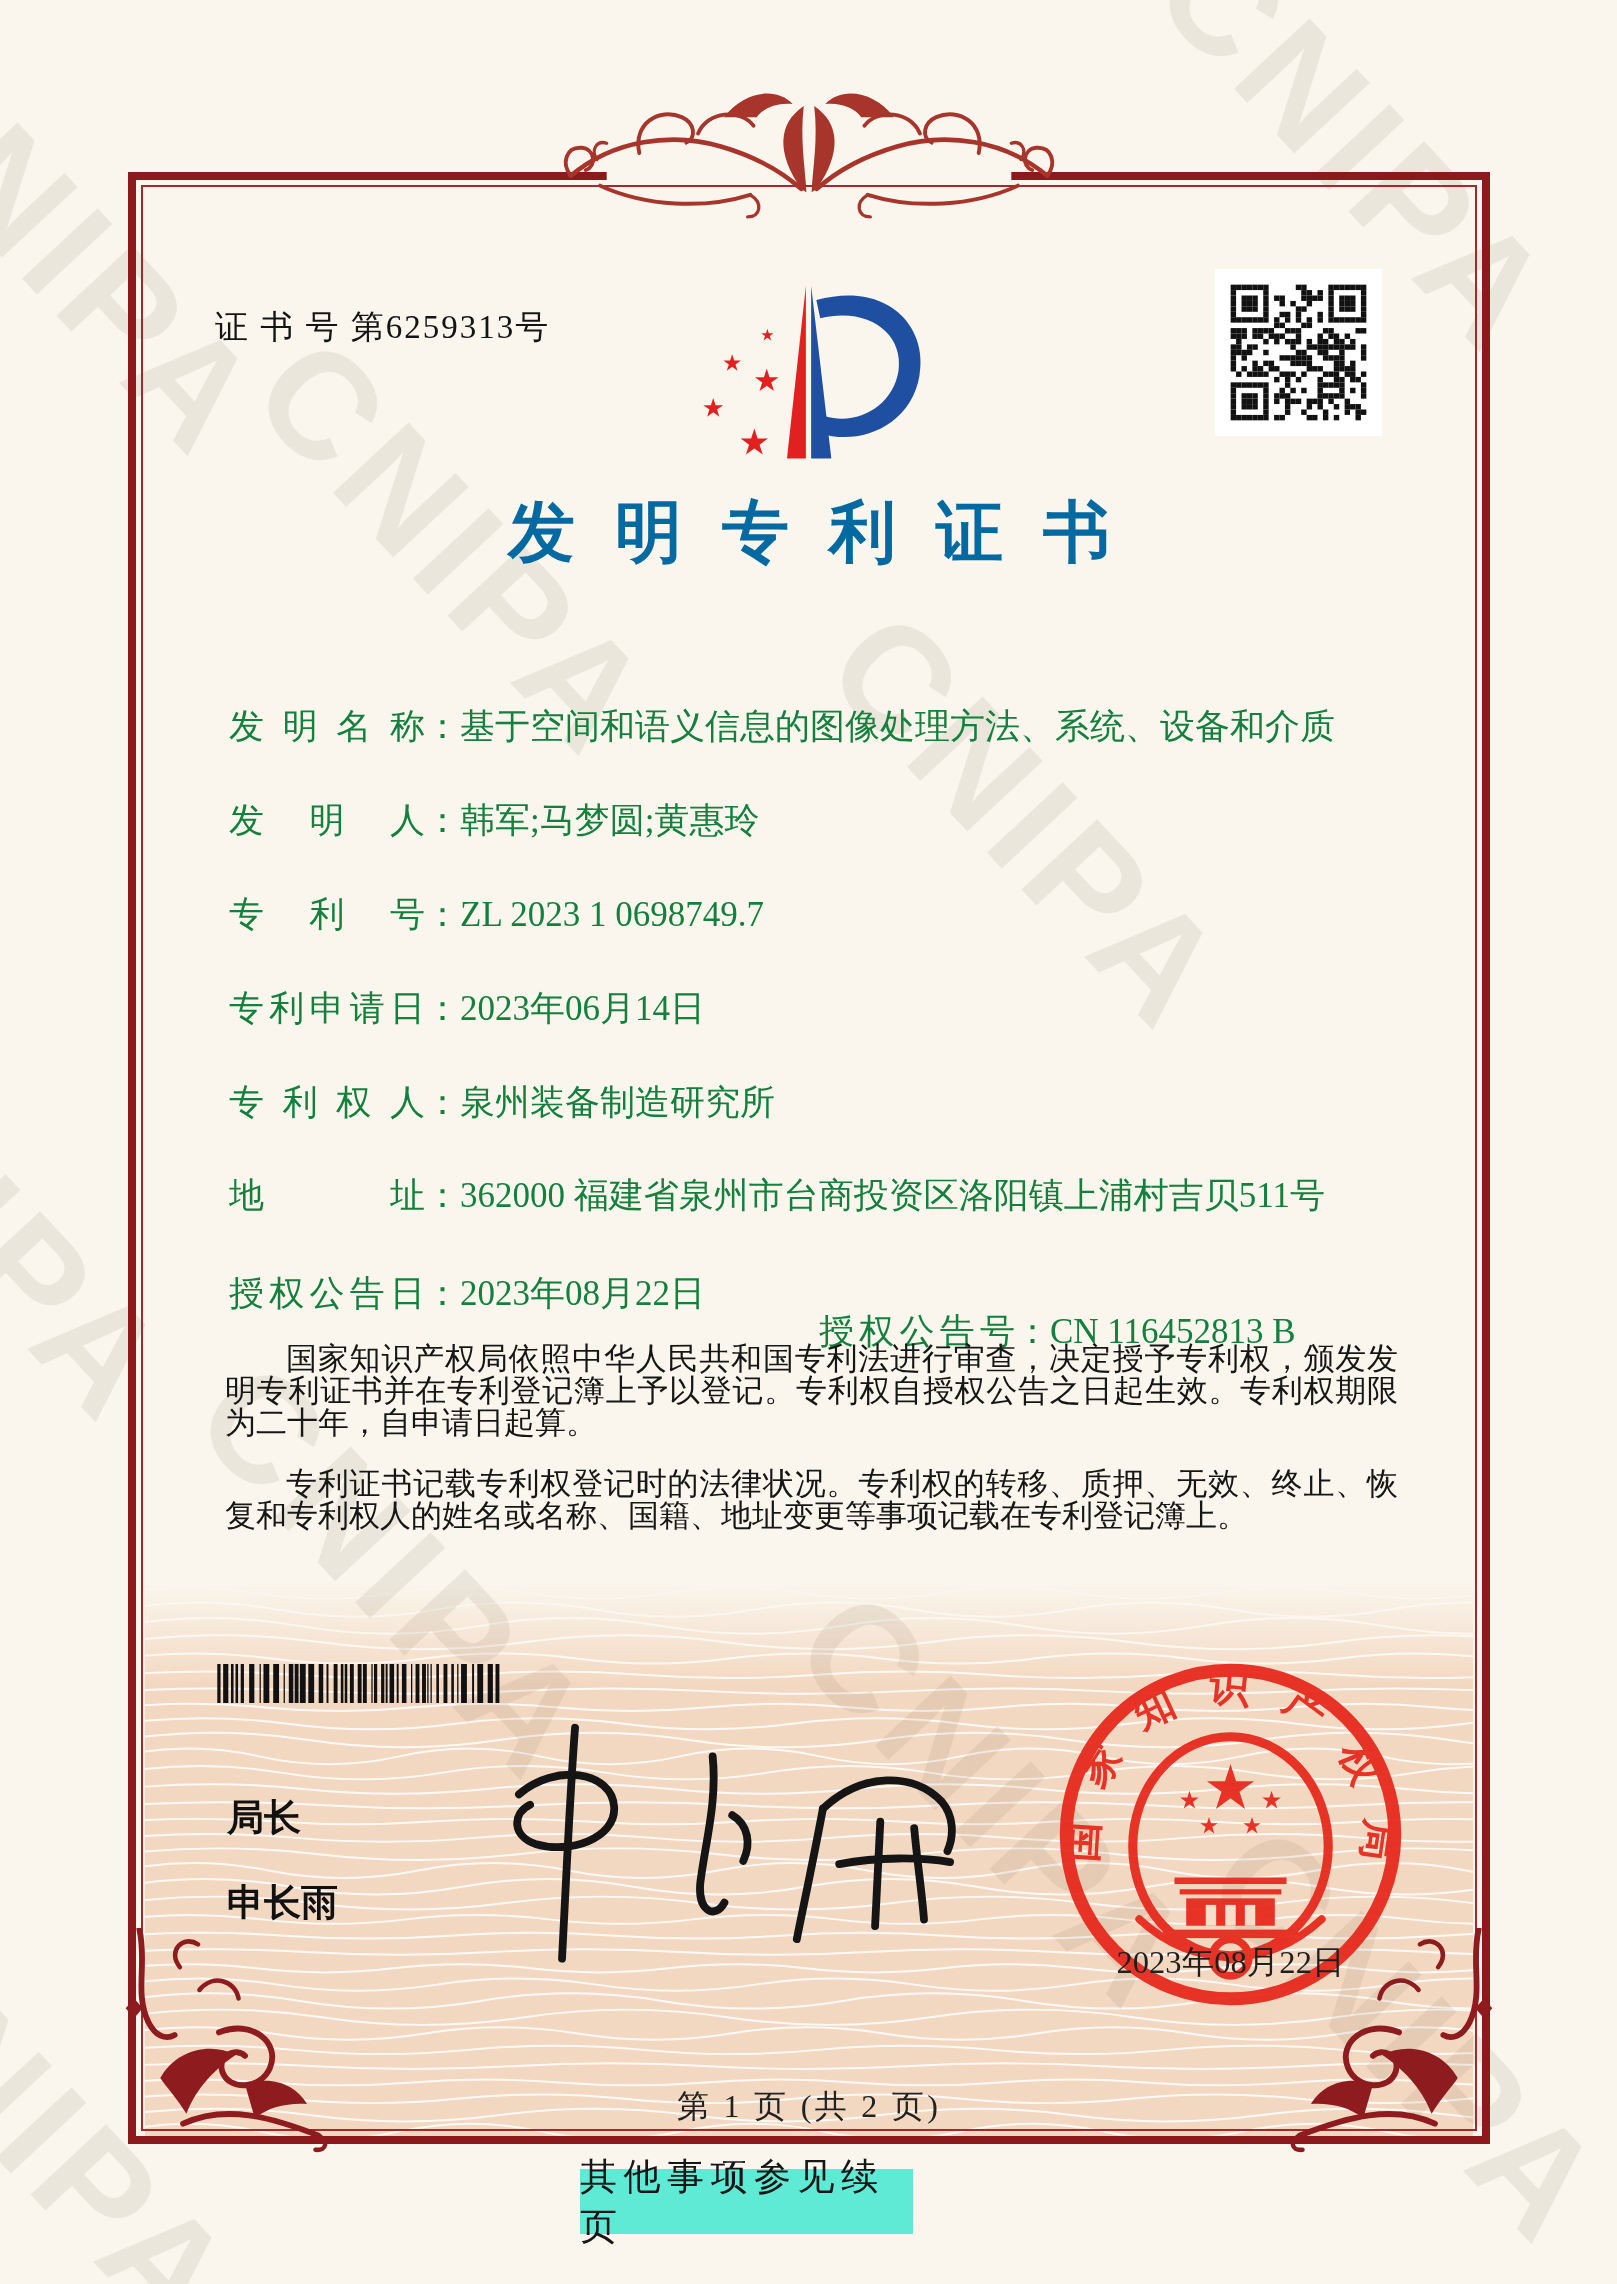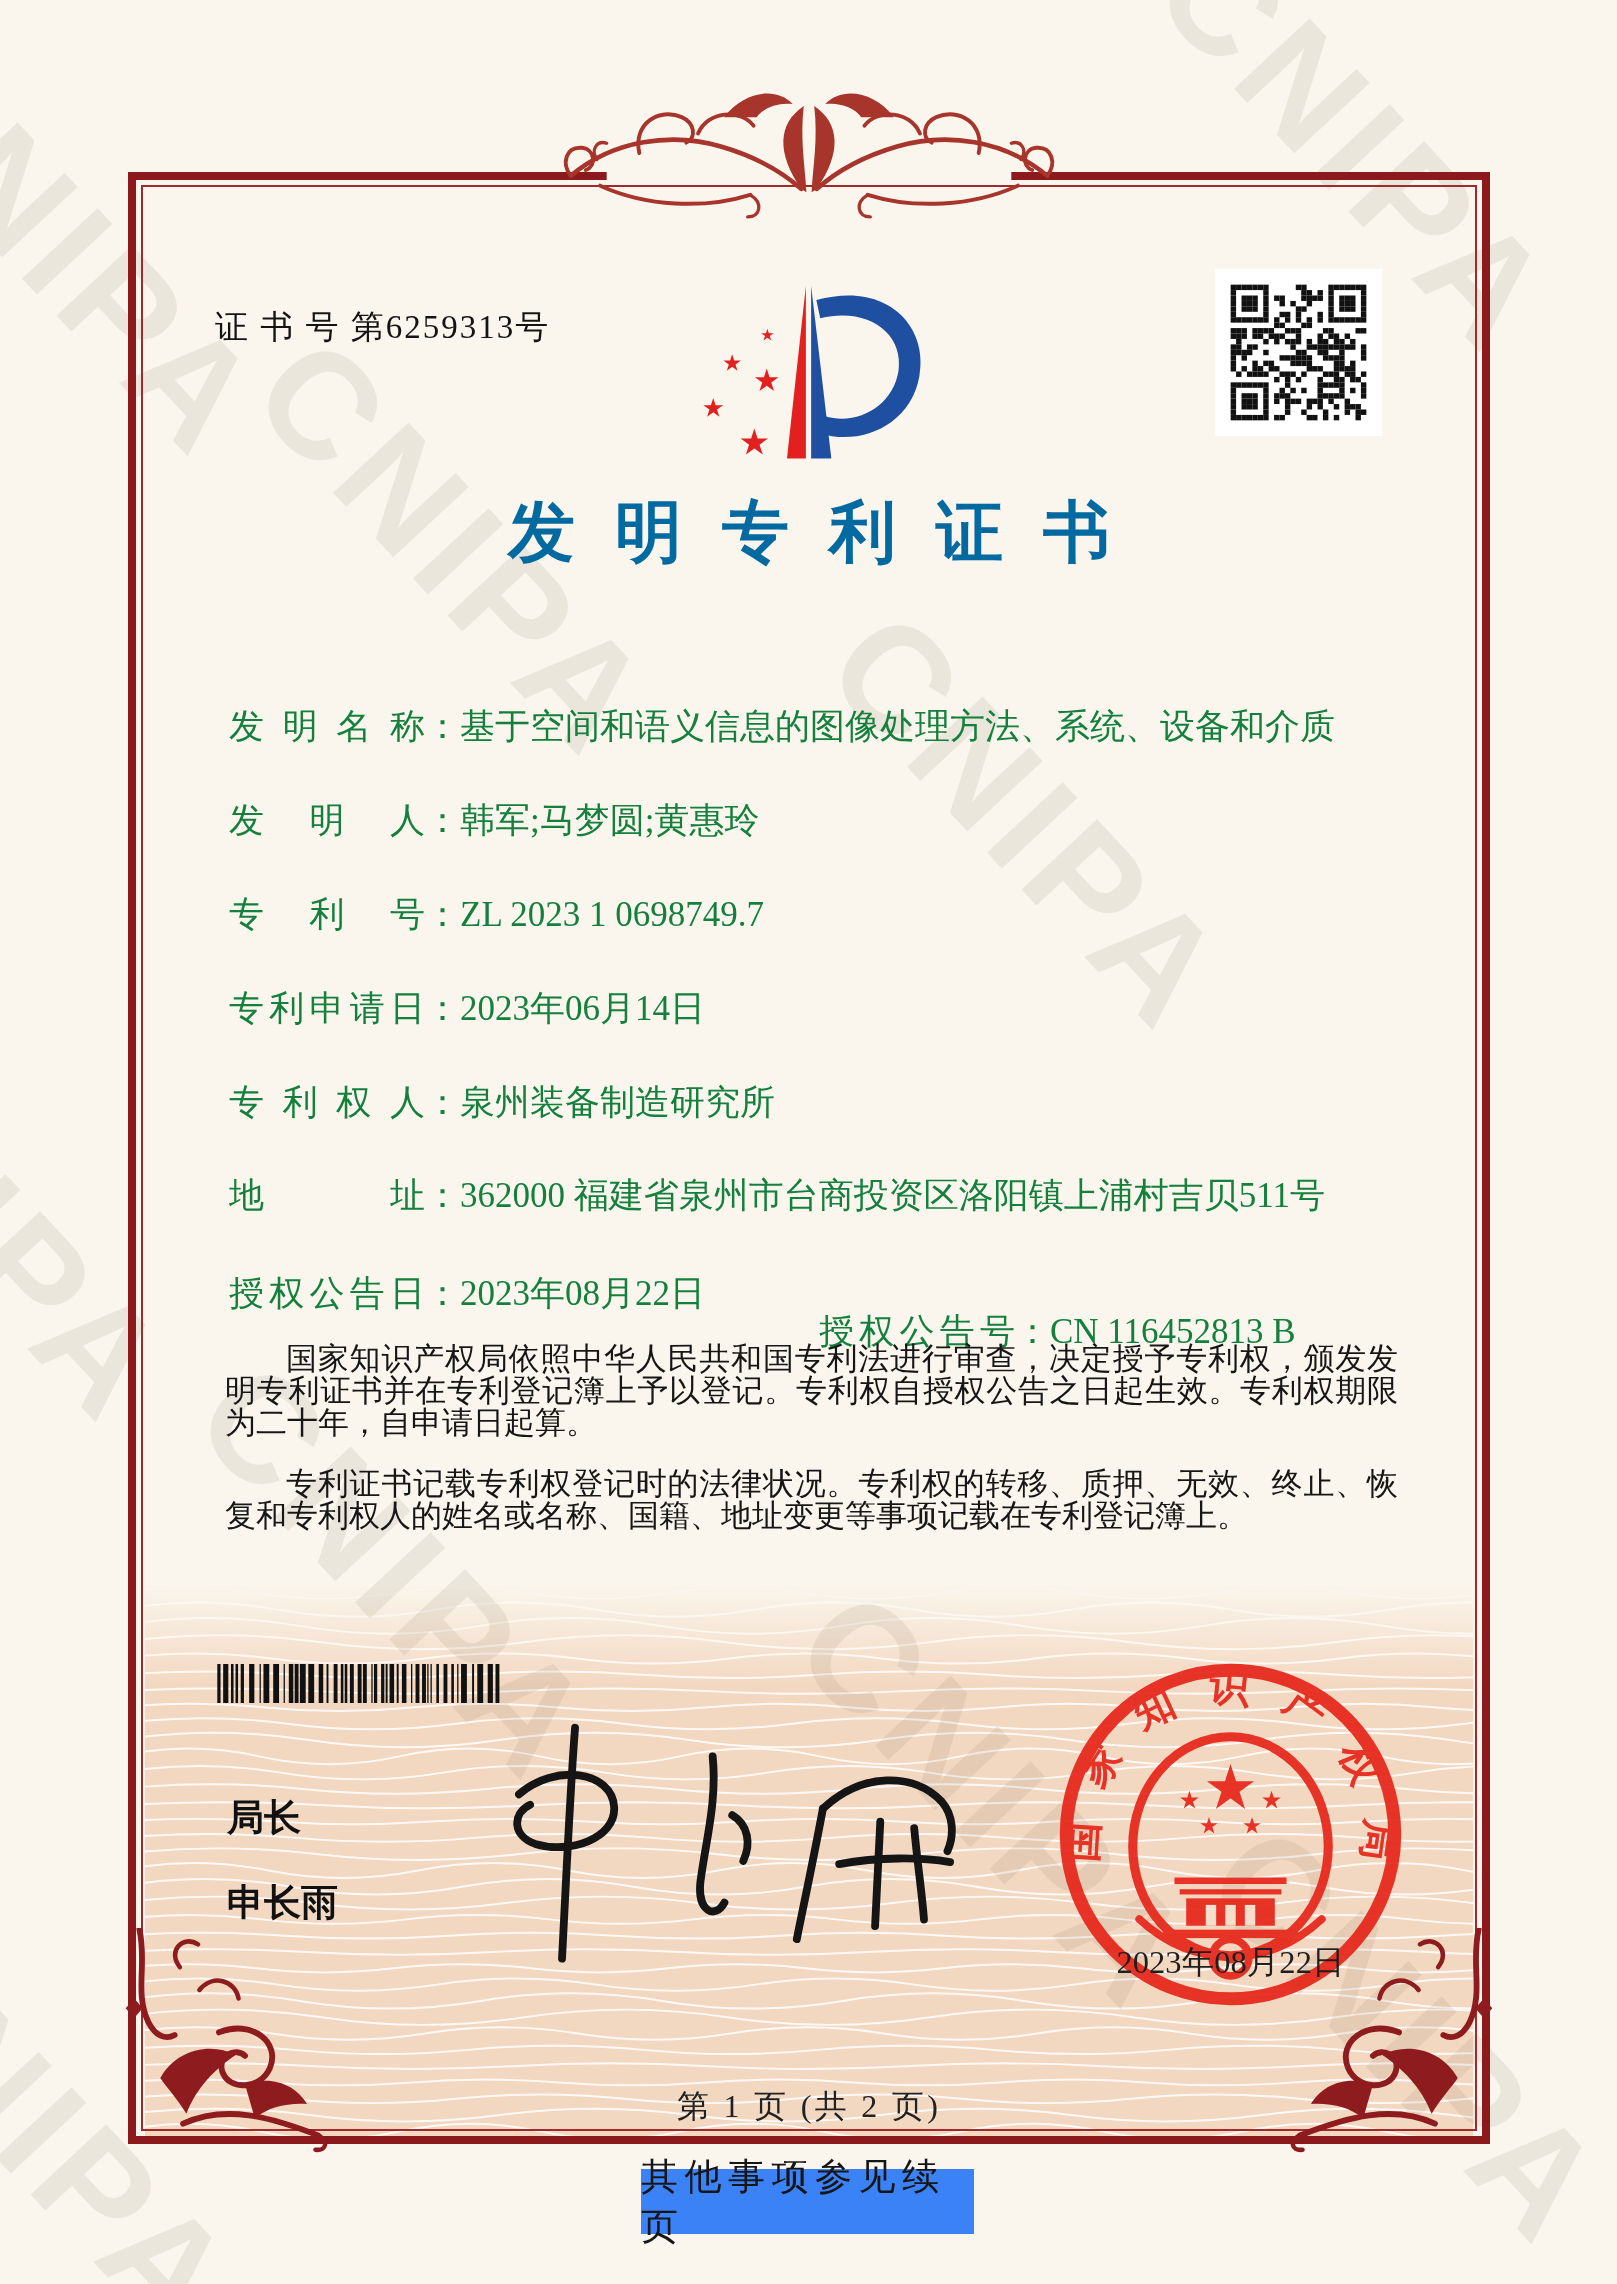--- a/index.html
+++ b/index.html
@@ -31,22 +31,22 @@
   .paras{position:absolute;left:225px;top:1343px;width:1173px;z-index:5;
          font-size:31px;line-height:32px;text-align:justify;color:#161616;}
   .paras p{margin:0;text-indent:61px;}
   .paras p + p{margin-top:29px;}
   
   .signer{position:absolute;z-index:5;font-family:"Liberation Sans","DejaVu Sans",sans-serif;
           font-weight:700;font-size:37px;color:#111;}
   
   .page-info{position:absolute;left:0;top:2085px;width:100%;z-index:5;text-align:center;
              font-size:32px;letter-spacing:3.3px;color:#222;}
-  .note-box{position:absolute;left:641px;top:2169px;width:333px;height:65px;z-index:5;
-            background:#3b82f6;display:flex;align-items:center;justify-content:center;
+  .note-box{position:absolute;left:580px;top:2169px;width:333px;height:65px;z-index:5;
+            background:#5eead4;display:flex;align-items:center;justify-content:center;
             font-size:37px;letter-spacing:6.5px;color:#161616;}
   svg text{font-family:"Liberation Serif","DejaVu Serif",serif;}
 </style>
 </head>
 <body>
 
 <div class="page">
 
   <svg width="0" height="0" style="position:absolute" aria-hidden="true">
     <defs>

